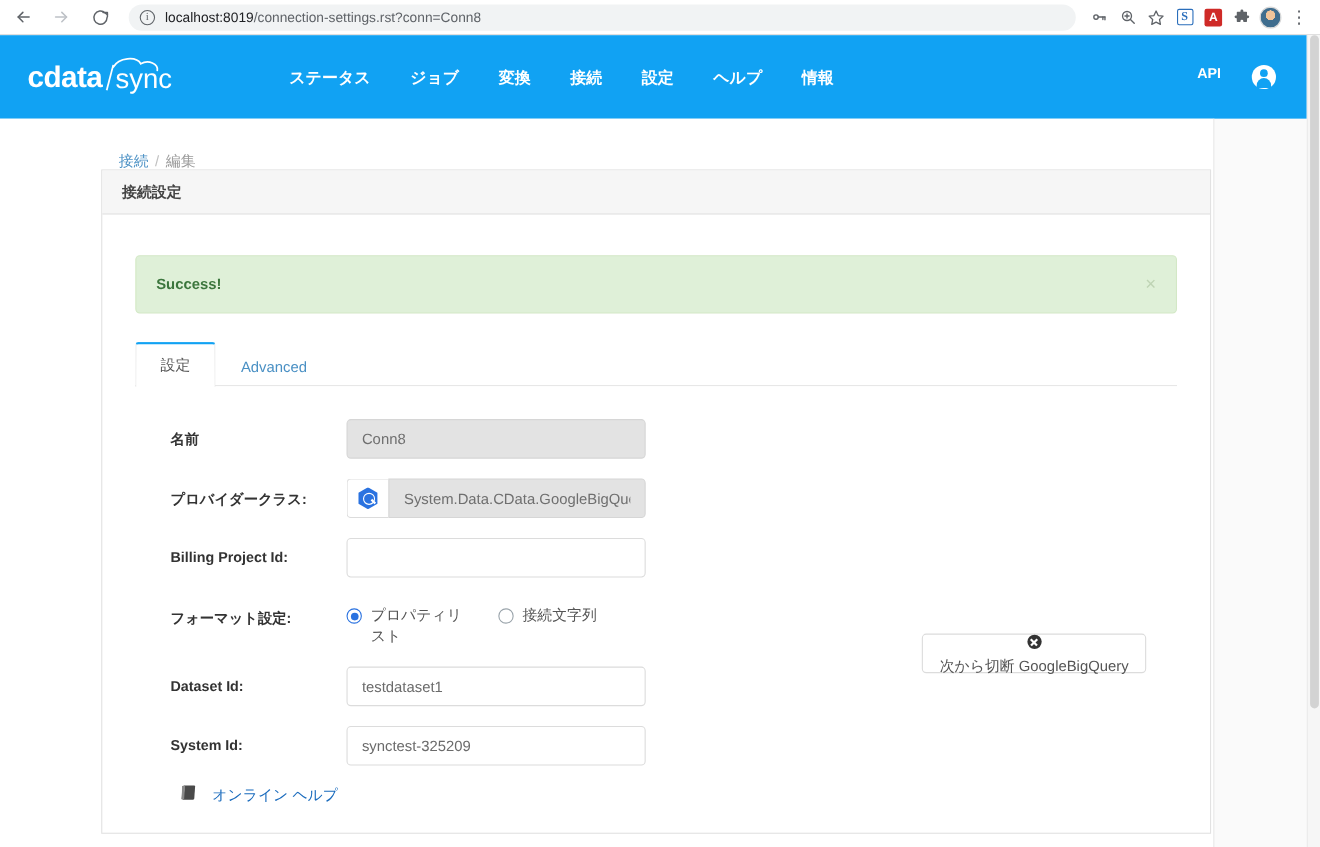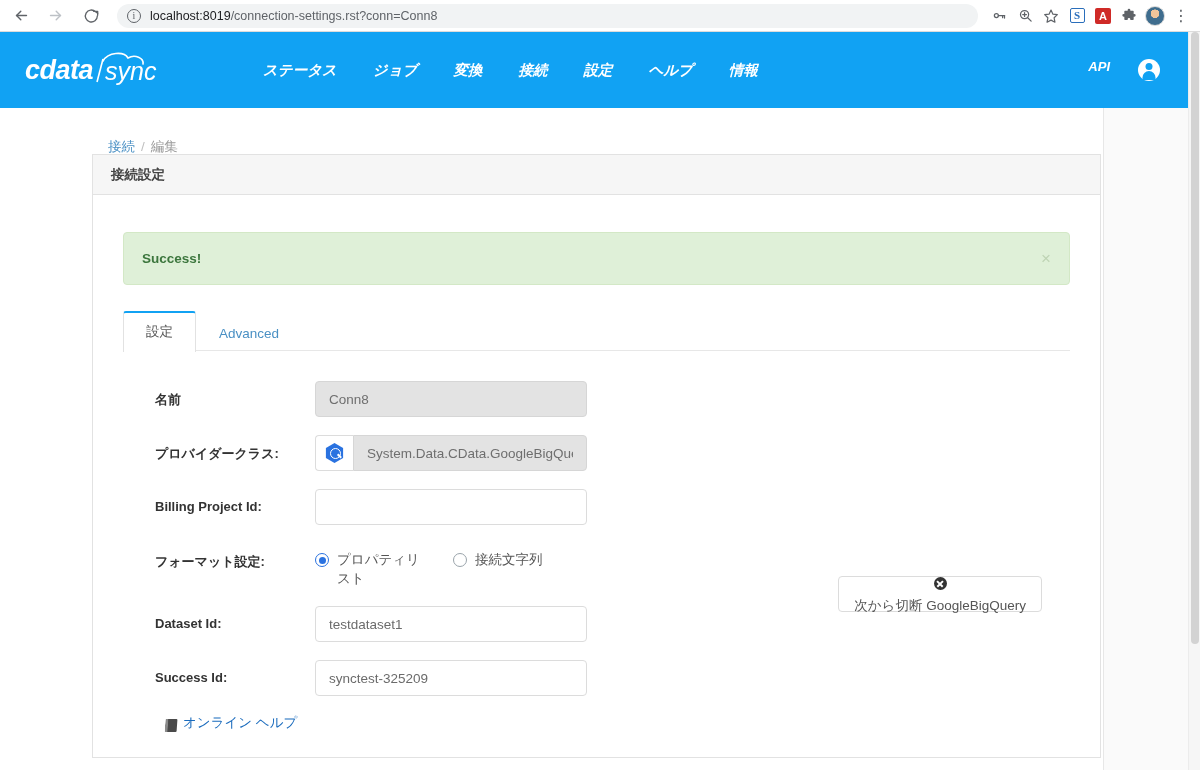--- a/index.html
+++ b/index.html
@@ -74,21 +74,21 @@
     border: 1px solid #d8d8d8;
     overflow: hidden;
   }
   .kebab { font-size: 16px; color: #5f6368; letter-spacing: 0; }
 
   
   .app-header {
     position: absolute; top: 32px; left: 0;
     width: 1188px; height: 76px;
     background: #11a2f3;
-    display: flex; align-items: center; font-style: italic;
+    display: flex; align-items: center;
   }
   .logo { margin-left: 25px; width: 160px; height: 42px; position: relative; }
   .nav-links { display: flex; align-items: center; margin-left: 78px; justify-content: center; }
   .nav-link {
     color: #ffffff; font-size: 14.5px; font-weight: bold;
     margin-right: 36px; white-space: nowrap; cursor: pointer;
   }
   .header-right {
     margin-left: auto; display: flex; 
     margin-right: 28px;
@@ -304,21 +304,21 @@
   }
   .times-circle::before, .times-circle::after {
     content: ""; position: absolute;
     left: 2.4px; top: 5.6px;
     width: 8px; height: 1.6px; background: #ffffff;
   }
   .times-circle::before { transform: rotate(45deg); }
   .times-circle::after  { transform: rotate(-45deg); }
 
   .help-link {
-    display: flex; align-items: flex-end; gap: 6px;
+    display: flex; align-items: flex-start; gap: 16px;
     margin: 16px 0 16px 10px;
     font-size: 13.5px; color: #1a6bbd; cursor: pointer;
   }
   .book-icon {
     width: 12px; height: 13px; flex: none;
     background: #4a4a4a;
     border-left: 3px solid #8a8a8a;
     border-radius: 1px;
     transform: skewX(-4deg);
   }
@@ -492,21 +492,21 @@
               </div>
             </div>
           </div>
 
           <div class="form-row">
             <div class="form-label">Dataset Id:</div>
             <input class="input" value="testdataset1" style="">
           </div>
 
           <div class="form-row">
-            <div class="form-label">Success Id:</div>
+            <div class="form-label">System Id:</div>
             <input class="input" value="synctest-325209" style="">
           </div>
 
           <div class="help-link">
             <span class="book-icon"></span>
             <span>オンライン ヘルプ</span>
           </div>
         </div>
 
         <button class="btn-disconnect">

